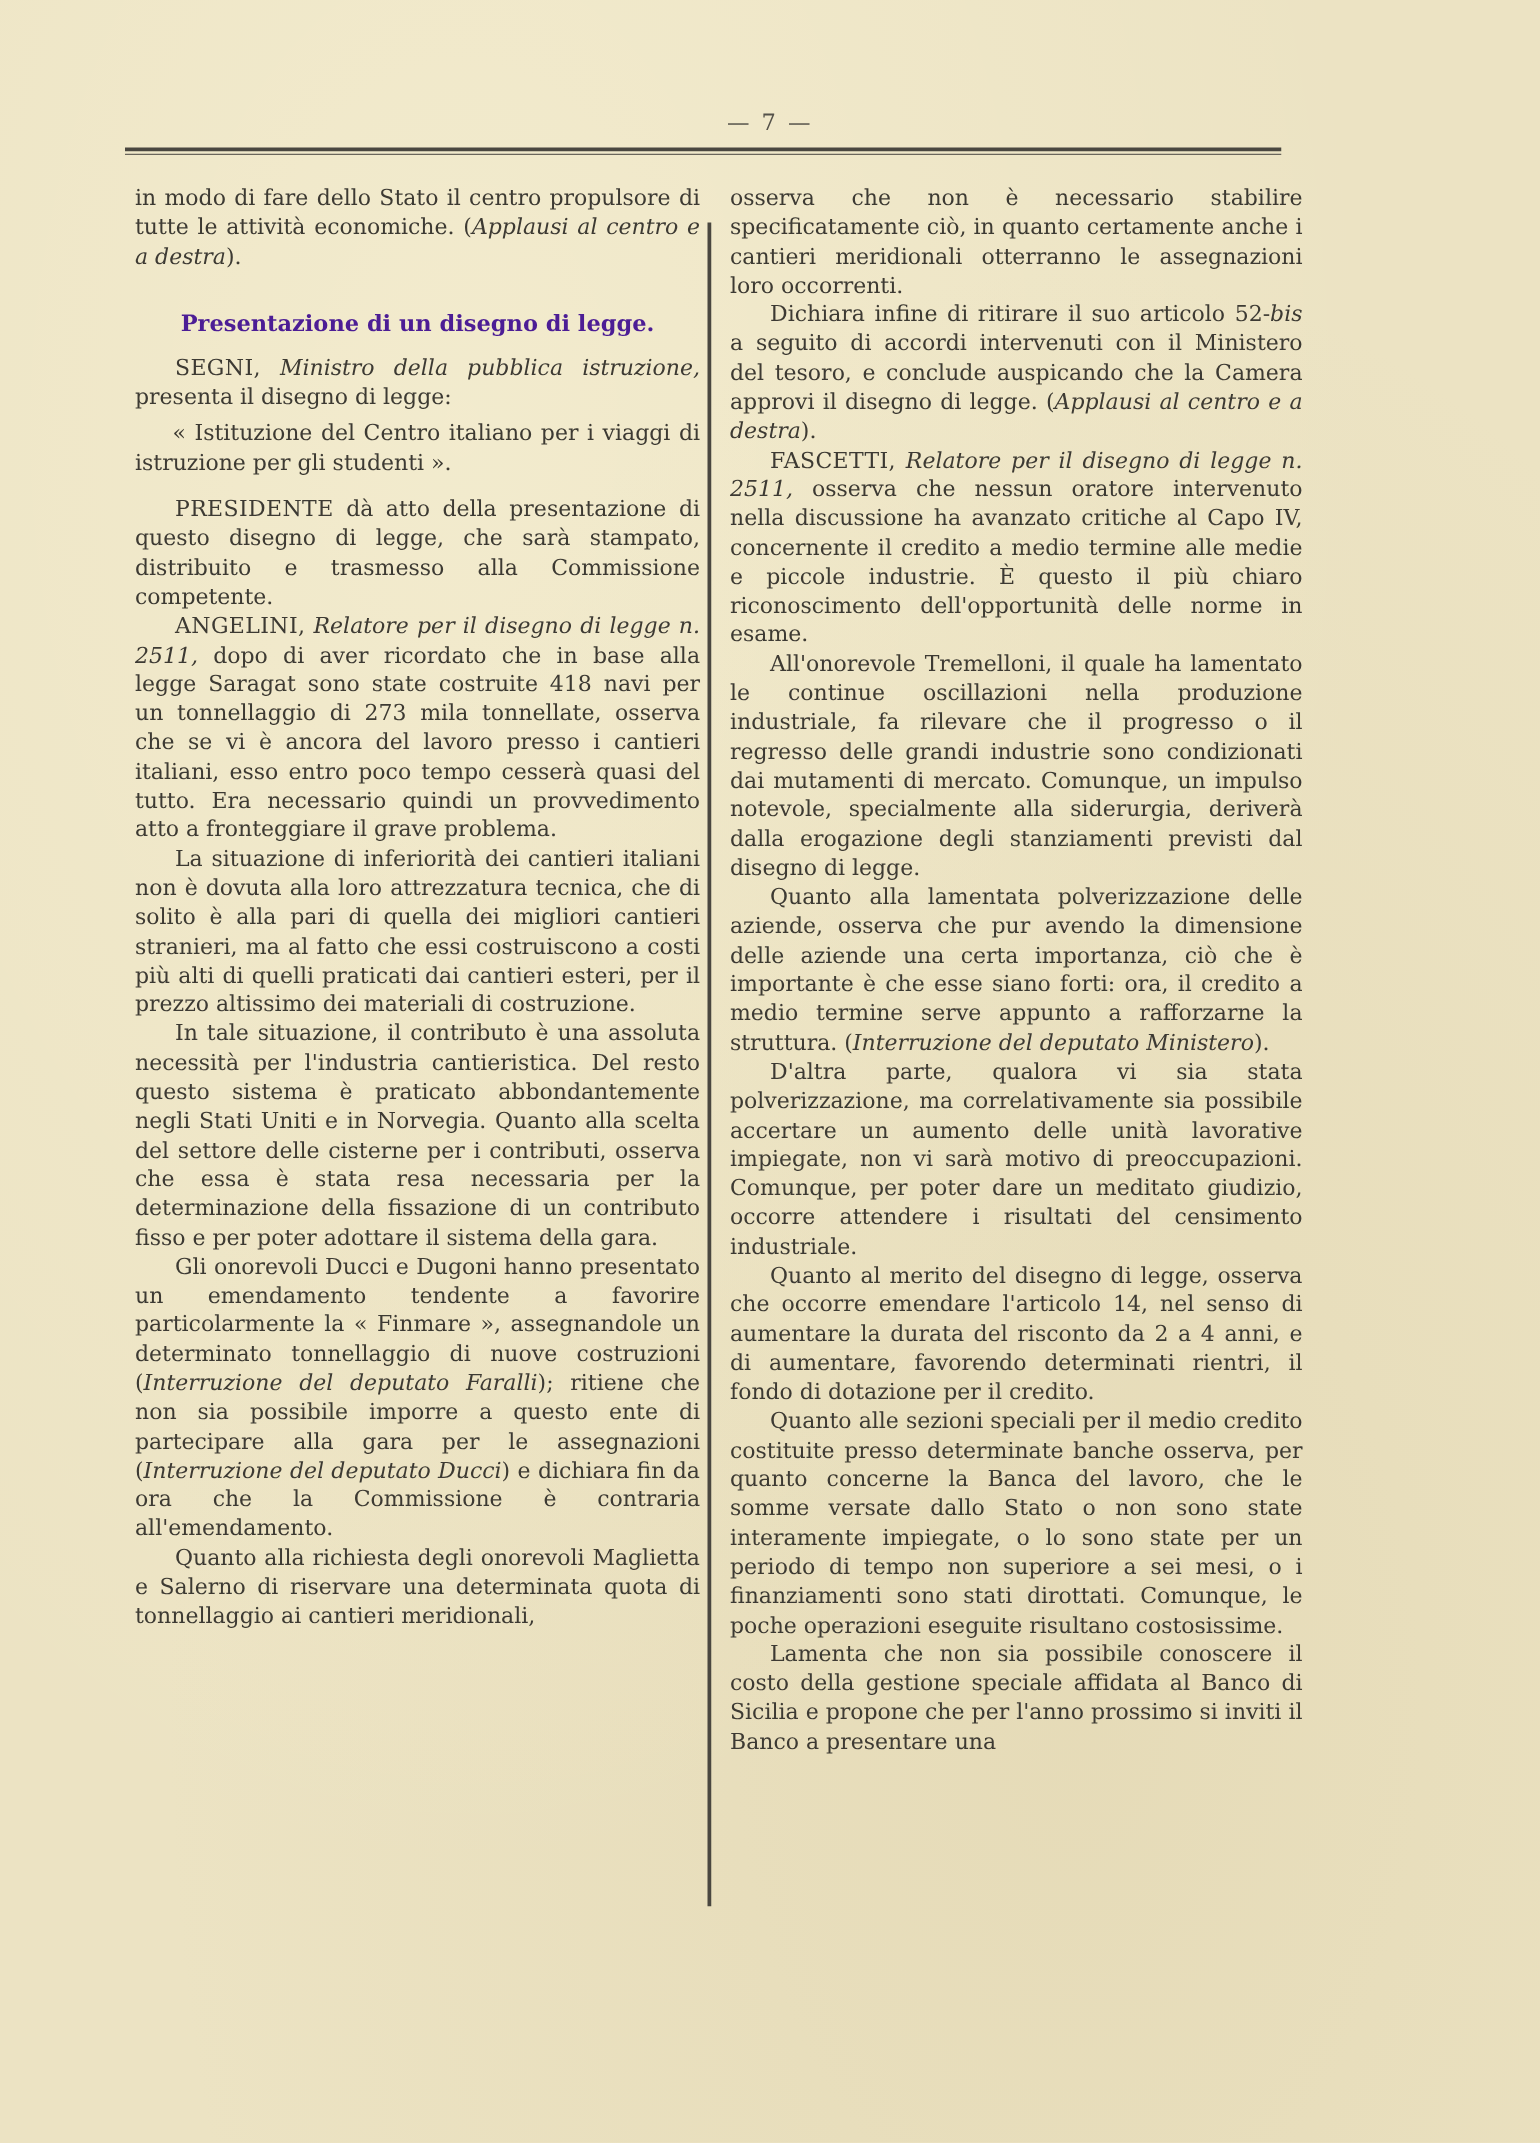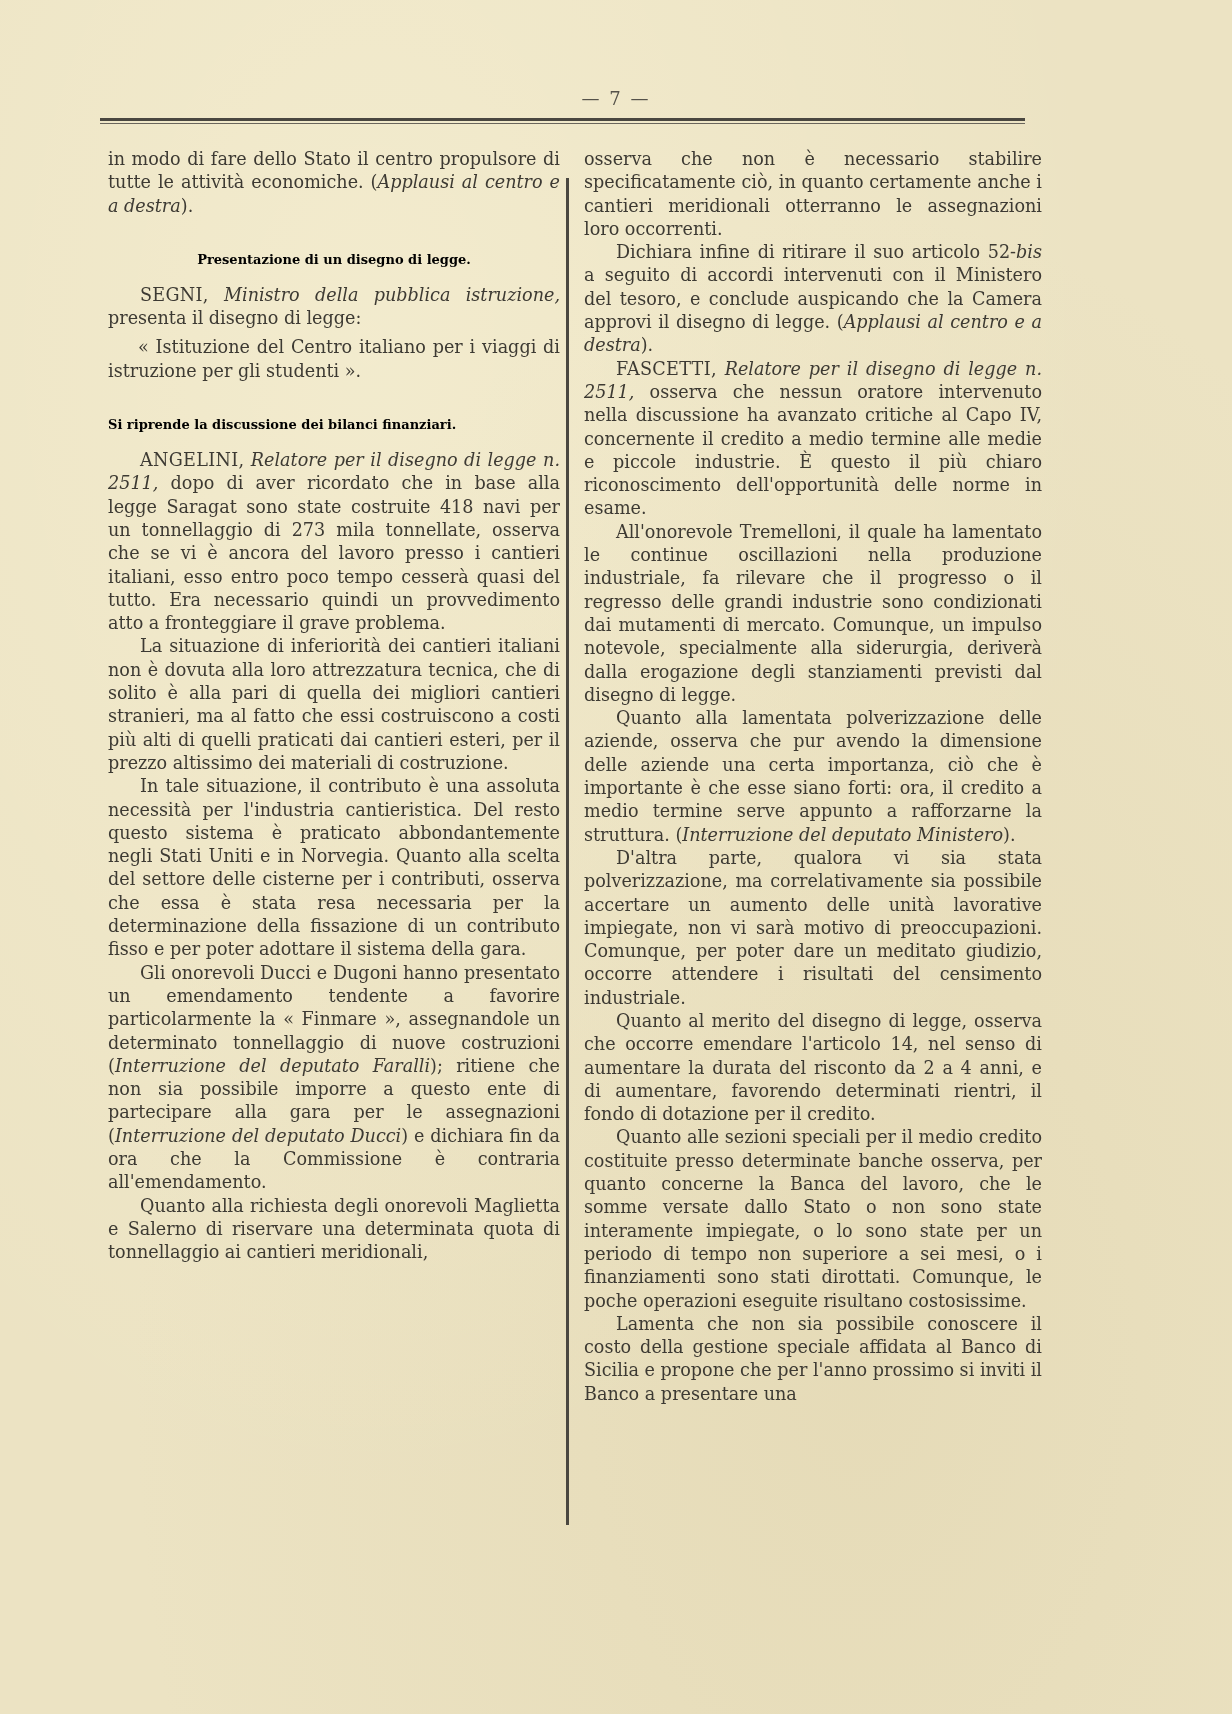--- a/index.html
+++ b/index.html
@@ -33,45 +33,45 @@
   .col-divider {
     position: absolute; left: 566px; top: 178px; width: 3px; height: 1347px;
     background: #4a4740;
   }
   .column p { margin: 0; text-indent: 32px; }
   .column p.noindent { text-indent: 0; }
   .column p.quote { text-indent: 30px; margin-top: 6px; }
   .column p.spaced { margin-top: 14px; }
   .column h2 {
     font-family: "DejaVu Serif", "Liberation Serif", serif;
-    font-weight: bold; font-size: 13px;
+    font-weight: bold; font-size: 18px;
     margin: 30px 0 12px 0; text-align: center; line-height: 24px;
-    color: #000000;
+    color: #4c1d95;
   }
   .column h2.left { text-align: left; }
   .it { font-style: italic; }
   .sc { letter-spacing: 0.3px; }
 </style>
 </head>
 <body>
 
 <div class="page-number">— 7 —</div>
 <div class="top-rule"></div>
 
 <div class="column col-left">
   <p class="noindent"><span>in modo di fare dello Stato il centro propulsore di tutte le attività economiche. (</span><span class="it">Applausi al centro e a destra</span><span>).</span></p>
 
   <h2>Presentazione di un disegno di legge.</h2>
 
   <p><span class="sc">SEGNI,</span> <span class="it">Ministro della pubblica istruzione,</span> <span>presenta il disegno di legge:</span></p>
 
   <p class="quote">« Istituzione del Centro italiano per i viaggi di istruzione per gli studenti ».</p>
 
+  <p class="spaced"><span class="sc">PRESIDENTE</span> <span>dà atto della presentazione di questo disegno di legge, che sarà stampato, distribuito e trasmesso alla Commissione competente.</span></p>
 
-  <h2 class="left">Si riprende la discussione dei bilanci finanziari.</h2>
 
 
   <p><span class="sc">ANGELINI,</span> <span class="it">Relatore per il disegno di legge n. 2511,</span> <span>dopo di aver ricordato che in base alla legge Saragat sono state costruite 418 navi per un tonnellaggio di 273 mila tonnellate, osserva che se vi è ancora del lavoro presso i cantieri italiani, esso entro poco tempo cesserà quasi del tutto. Era necessario quindi un provvedimento atto a fronteggiare il grave problema.</span></p>
 
   <p>La situazione di inferiorità dei cantieri italiani non è dovuta alla loro attrezzatura tecnica, che di solito è alla pari di quella dei migliori cantieri stranieri, ma al fatto che essi costruiscono a costi più alti di quelli praticati dai cantieri esteri, per il prezzo altissimo dei materiali di costruzione.</p>
   <p>In tale situazione, il contributo è una assoluta necessità per l'industria cantieristica. Del resto questo sistema è praticato abbondantemente negli Stati Uniti e in Norvegia. Quanto alla scelta del settore delle cisterne per i contributi, osserva che essa è stata resa necessaria per la determinazione della fissazione di un contributo fisso e per poter adottare il sistema della gara.</p>
 
   <p><span>Gli onorevoli Ducci e Dugoni hanno presentato un emendamento tendente a favorire particolarmente la « Finmare », assegnandole un determinato tonnellaggio di nuove costruzioni (</span><span class="it">Interruzione del deputato Faralli</span><span>); ritiene che non sia possibile imporre a questo ente di partecipare alla gara per le assegnazioni (</span><span class="it">Interruzione del deputato Ducci</span><span>) e dichiara fin da ora che la Commissione è contraria all'emendamento.</span></p>
 
   <p>Quanto alla richiesta degli onorevoli Maglietta e Salerno di riservare una determinata quota di tonnellaggio ai cantieri meridionali,</p>

